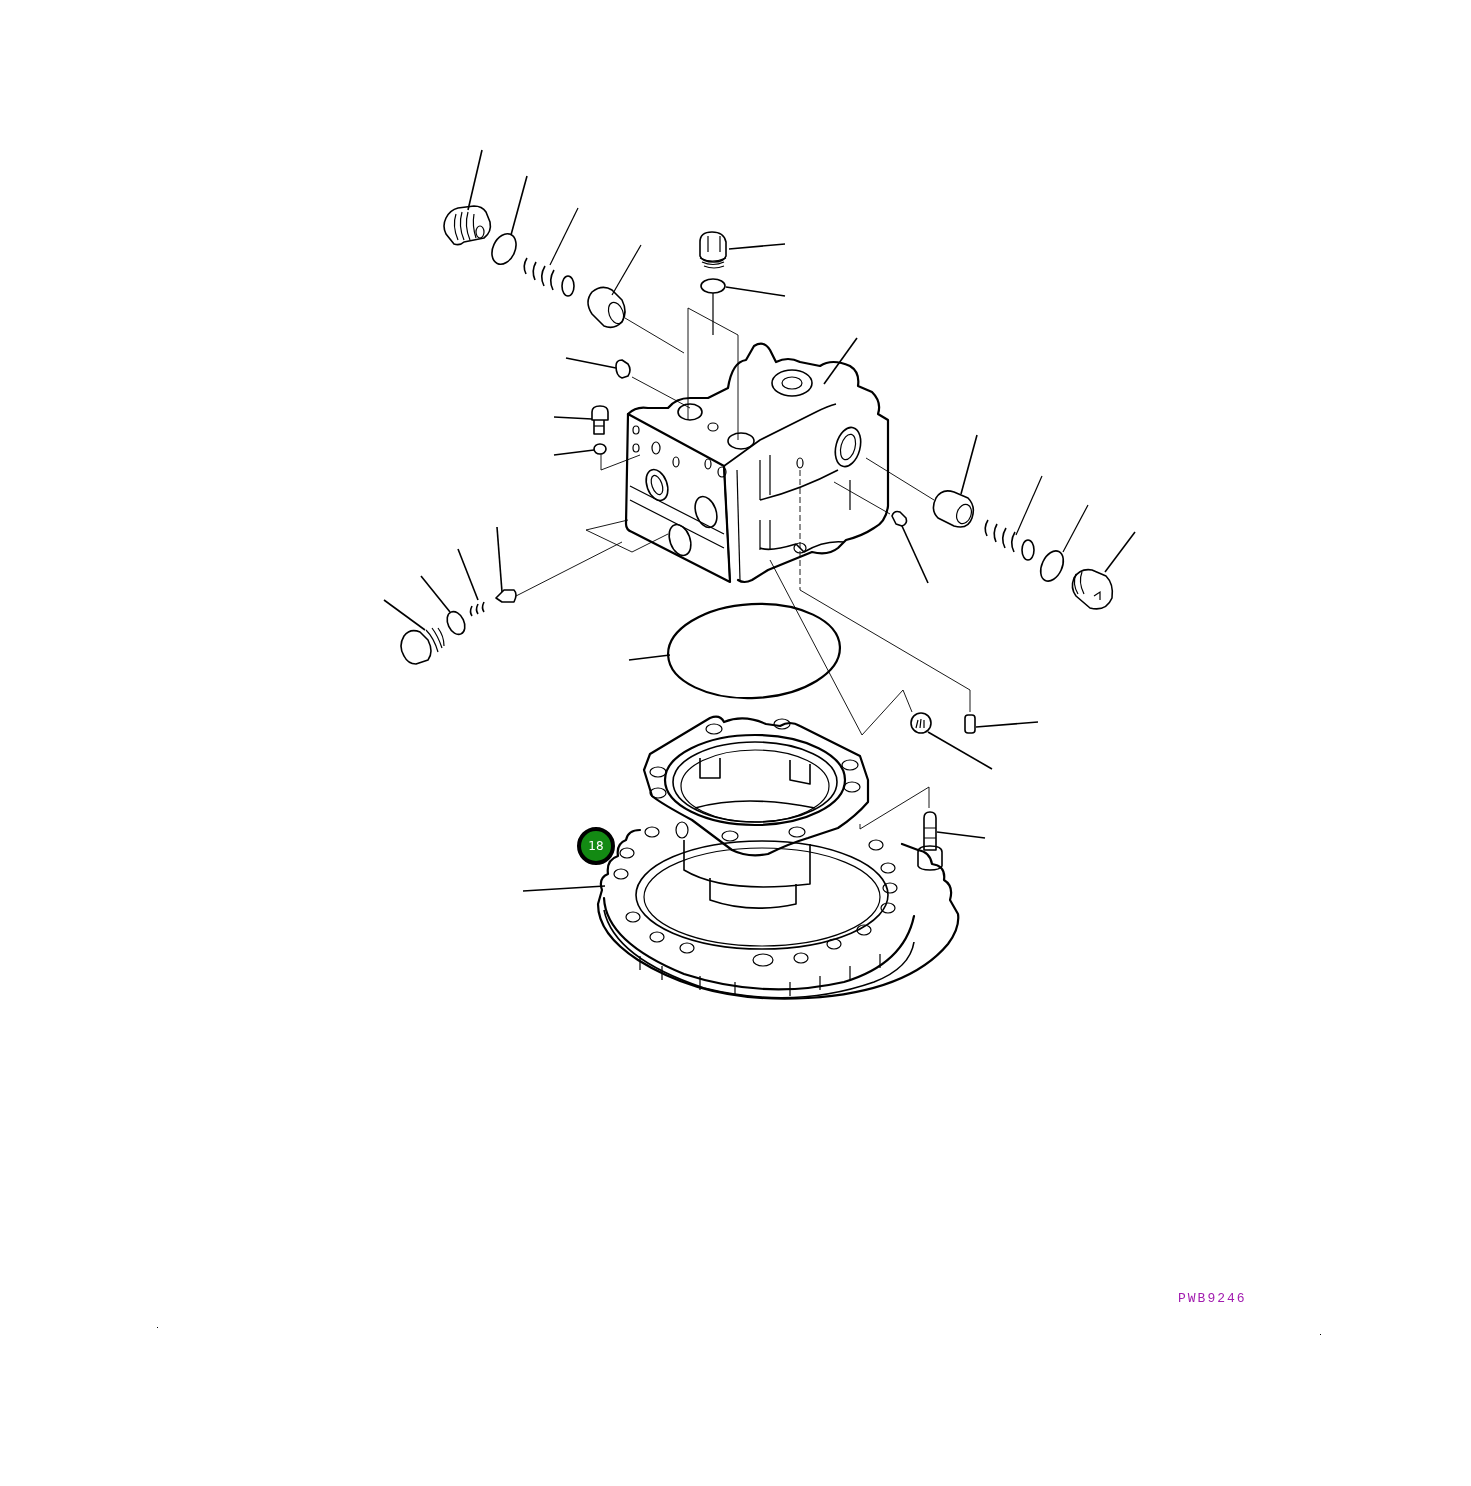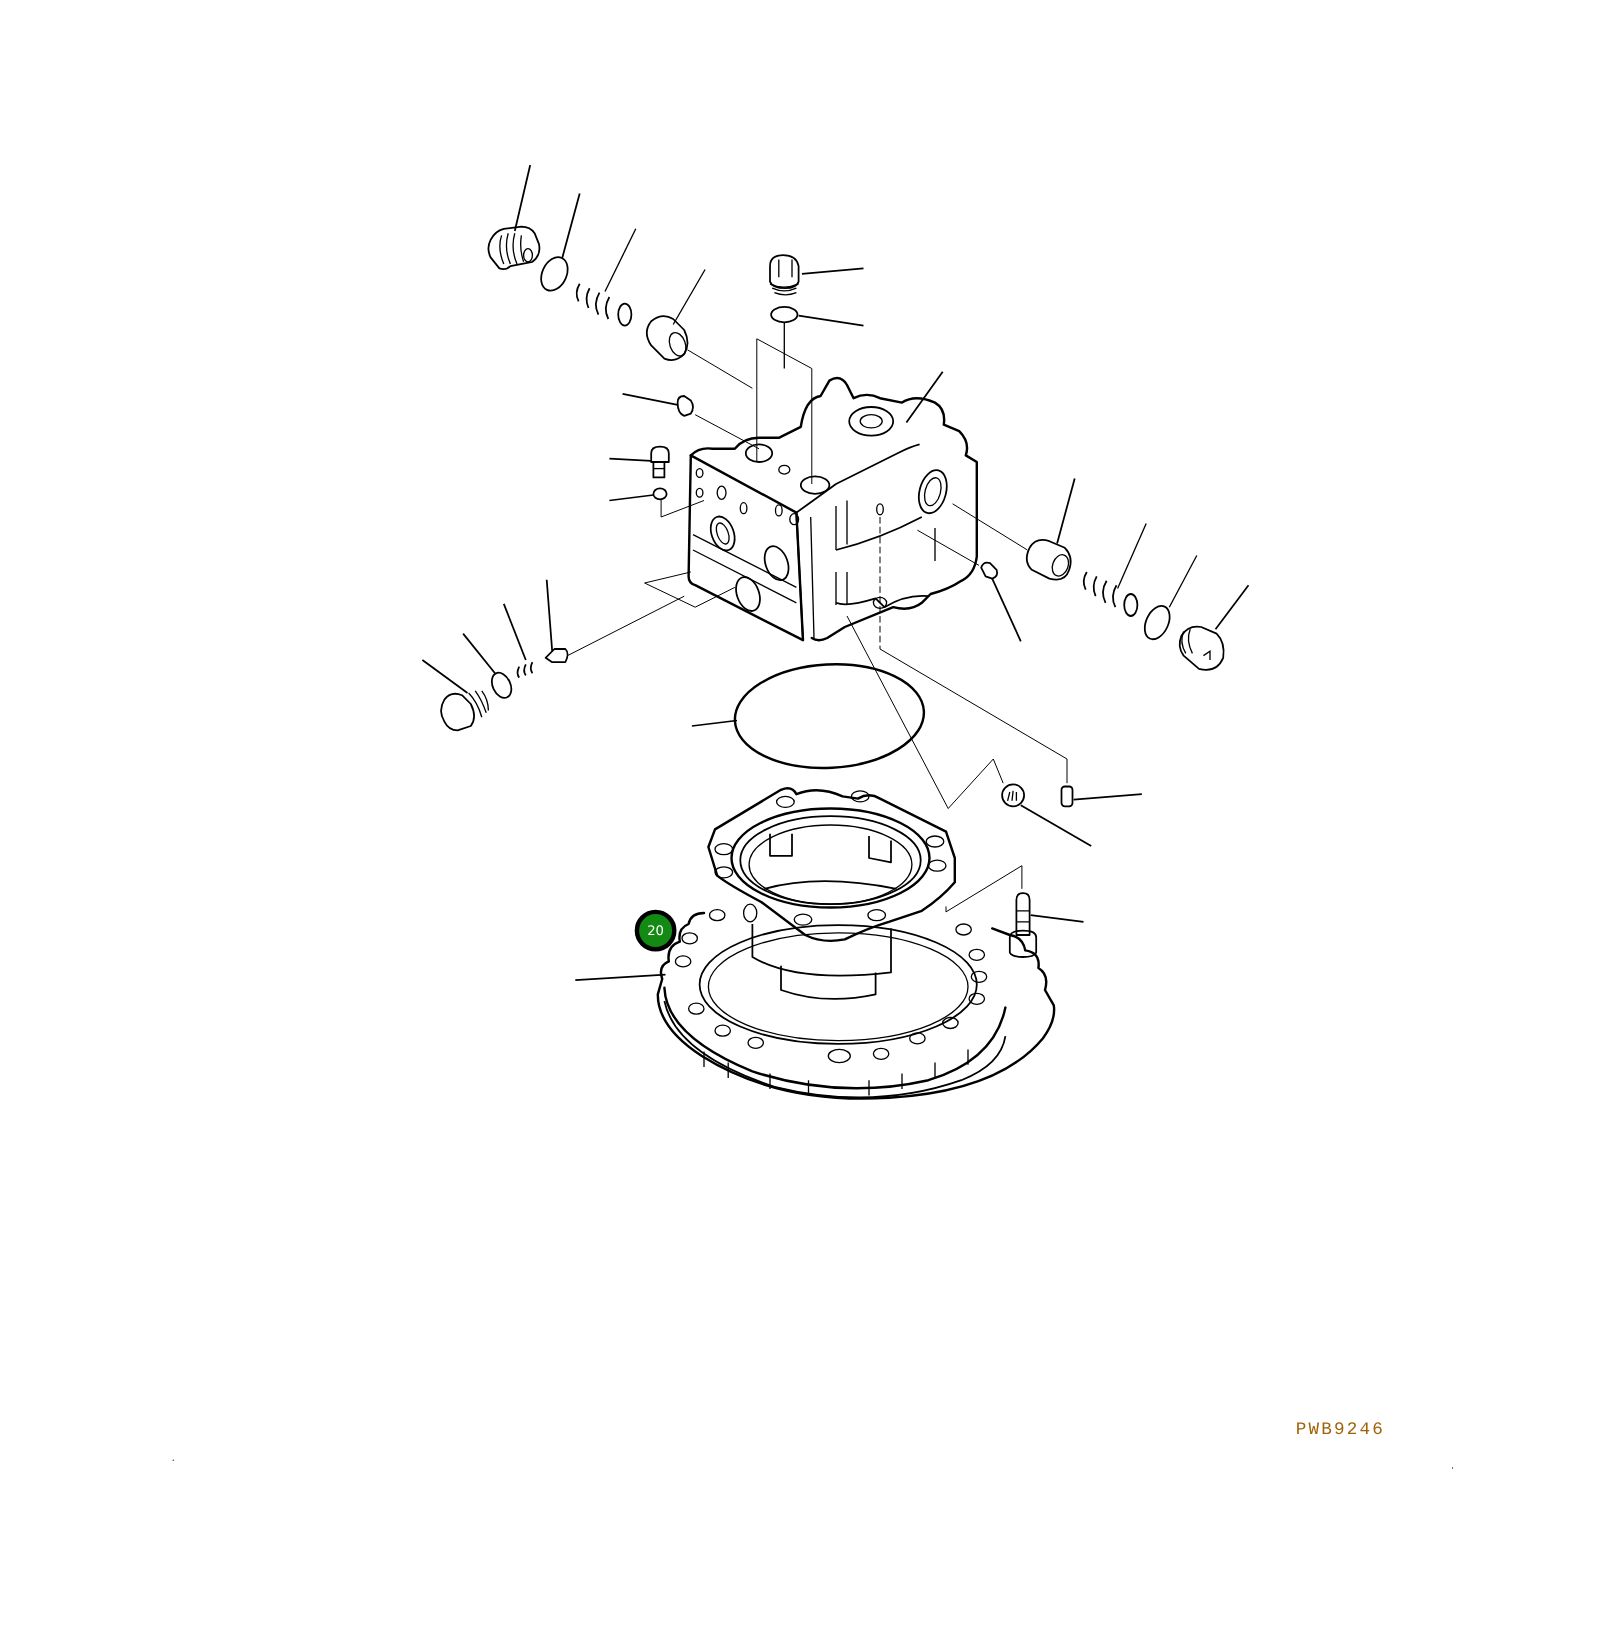--- a/index.html
+++ b/index.html
@@ -5,22 +5,22 @@
   html, body { margin: 0; padding: 0; background: #ffffff; }
   body { width: 1471px; height: 1486px; position: relative; overflow: hidden; font-family: "Liberation Sans", sans-serif; }
   #diagram { position: absolute; left: 0; top: 0; width: 1471px; height: 1486px; }
   .ln { stroke: #000; stroke-width: 1.2; fill: none; }
   .lt { stroke: #000; stroke-width: 0.9; fill: none; }
   .lb { stroke: #000; stroke-width: 2.2; fill: none; stroke-linejoin: round; stroke-linecap: round; }
   .lm { stroke: #000; stroke-width: 1.6; fill: none; stroke-linejoin: round; }
   .callout { position: absolute; left: 577px; top: 827px; width: 38px; height: 38px; border-radius: 50%;
              box-sizing: border-box; border: 4px solid #000; display: flex; align-items: center; justify-content: center;
              color: #fff; font-size: 12px; font-family: "DejaVu Sans", sans-serif; cursor: pointer; }
-  .code { position: absolute; left: 1178px; top: 1291px; font-family: "Liberation Mono", monospace; font-size: 16px;
-          letter-spacing: 2px; color: #a16207; }
+  .code { position: absolute; left: 1178px; top: 1291px; font-family: "Liberation Mono", monospace; font-size: 13px;
+          letter-spacing: 2px; color: #a21caf; }
   .dot { position: absolute; width: 1px; height: 1px; background: #000; }
 </style>
 </head>
 <body>
 
 <svg id="diagram" viewBox="0 0 1471 1486" xmlns="http://www.w3.org/2000/svg">
 
   <g>
     <line class="lm" x1="482" y1="150" x2="468" y2="210"></line>
     <path class="lm" d="M446 218 q-4 8 0 16 l8 10 q6 2 10 -2 l20 -4 q8 -6 6 -16 l-4 -10 q-4 -6 -12 -6 l-16 2 q-8 2 -12 10z"></path>
@@ -219,18 +219,18 @@
 
   <g>
     <polyline class="lt" points="929,808 929,787 860,829 860,824"></polyline>
     <path class="lm" d="M924 818 q0 -6 6 -6 q6 0 6 6 l0 32 l-12 0z"></path>
     <path class="ln" d="M924 828 l12 0 M924 838 l12 0"></path>
     <path class="lm" d="M918 852 q0 -6 12 -6 q12 0 12 6 l0 14 q-2 4 -12 4 q-10 0 -12 -4z"></path>
     <line class="lm" x1="937" y1="832" x2="985" y2="838"></line>
   </g>
 </svg>
 
-<div class="callout" style="background:#138a13;">20</div>
+<div class="callout" style="background:#138a13;">18</div>
 
 <div class="code">PWB9246</div>
 
 <div class="dot" style="left:157px; top:1327px;"></div>
 <div class="dot" style="left:1320px; top:1334px;"></div>
 
 </body></html>

